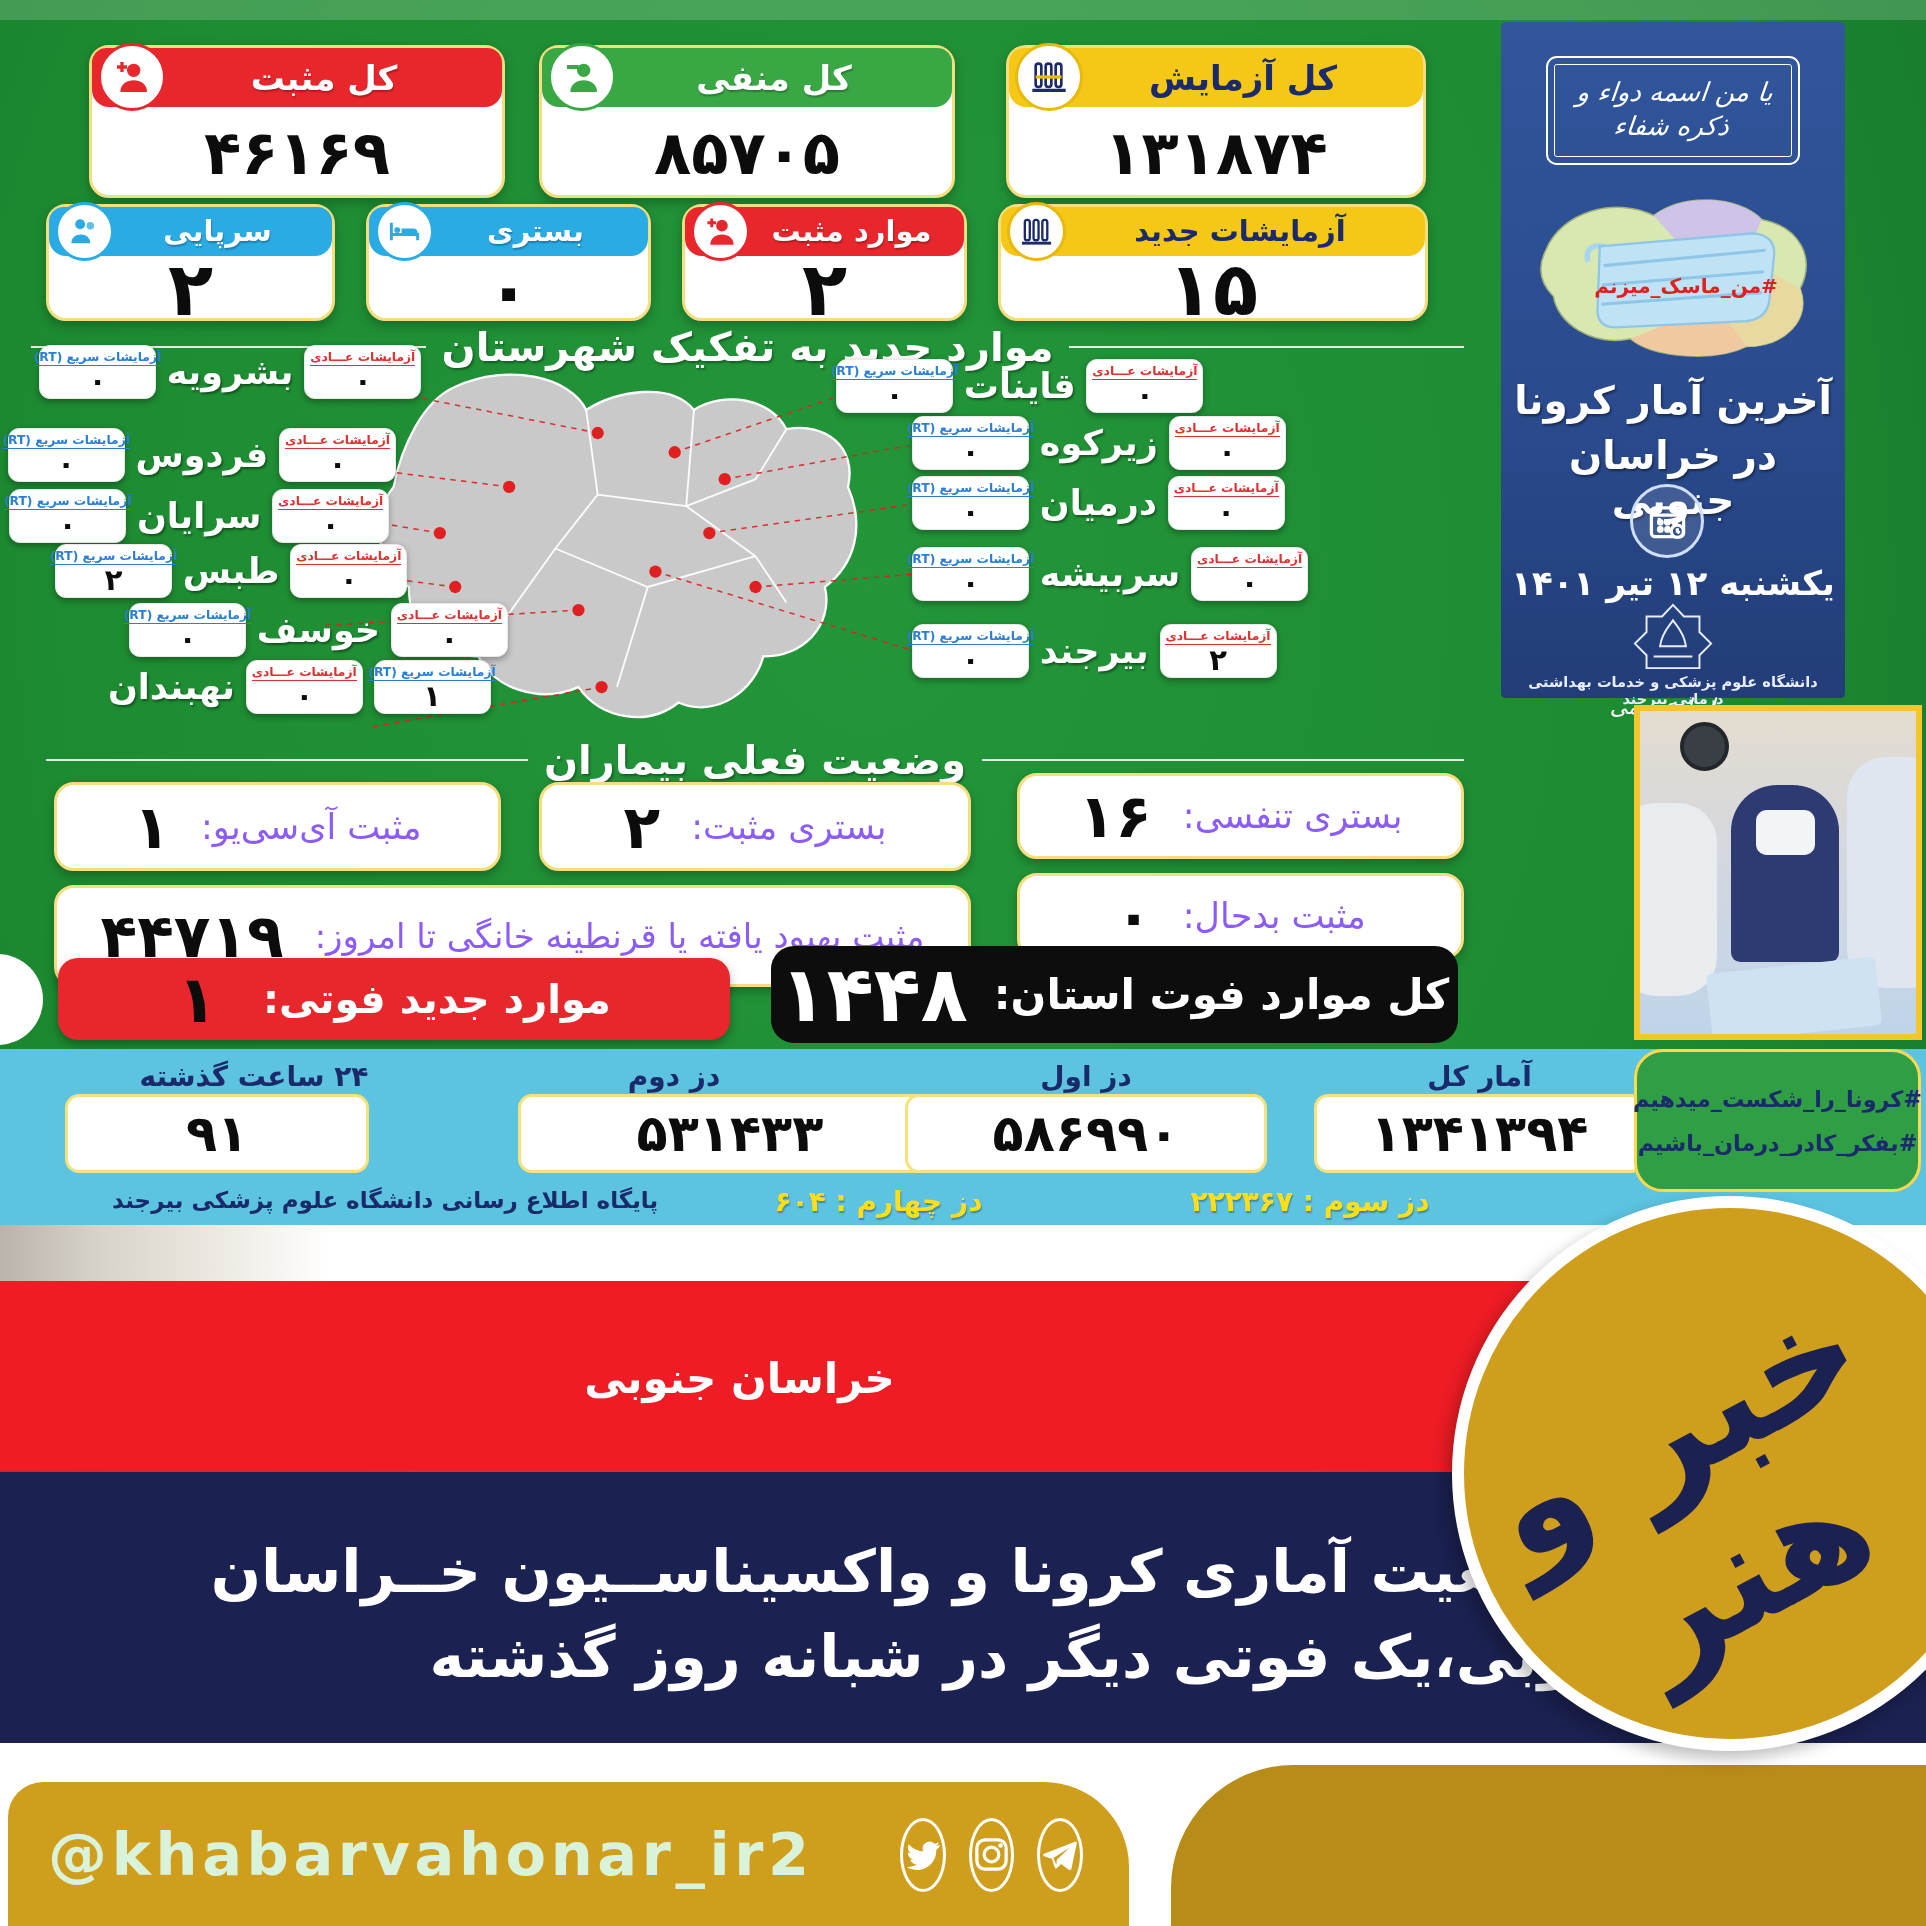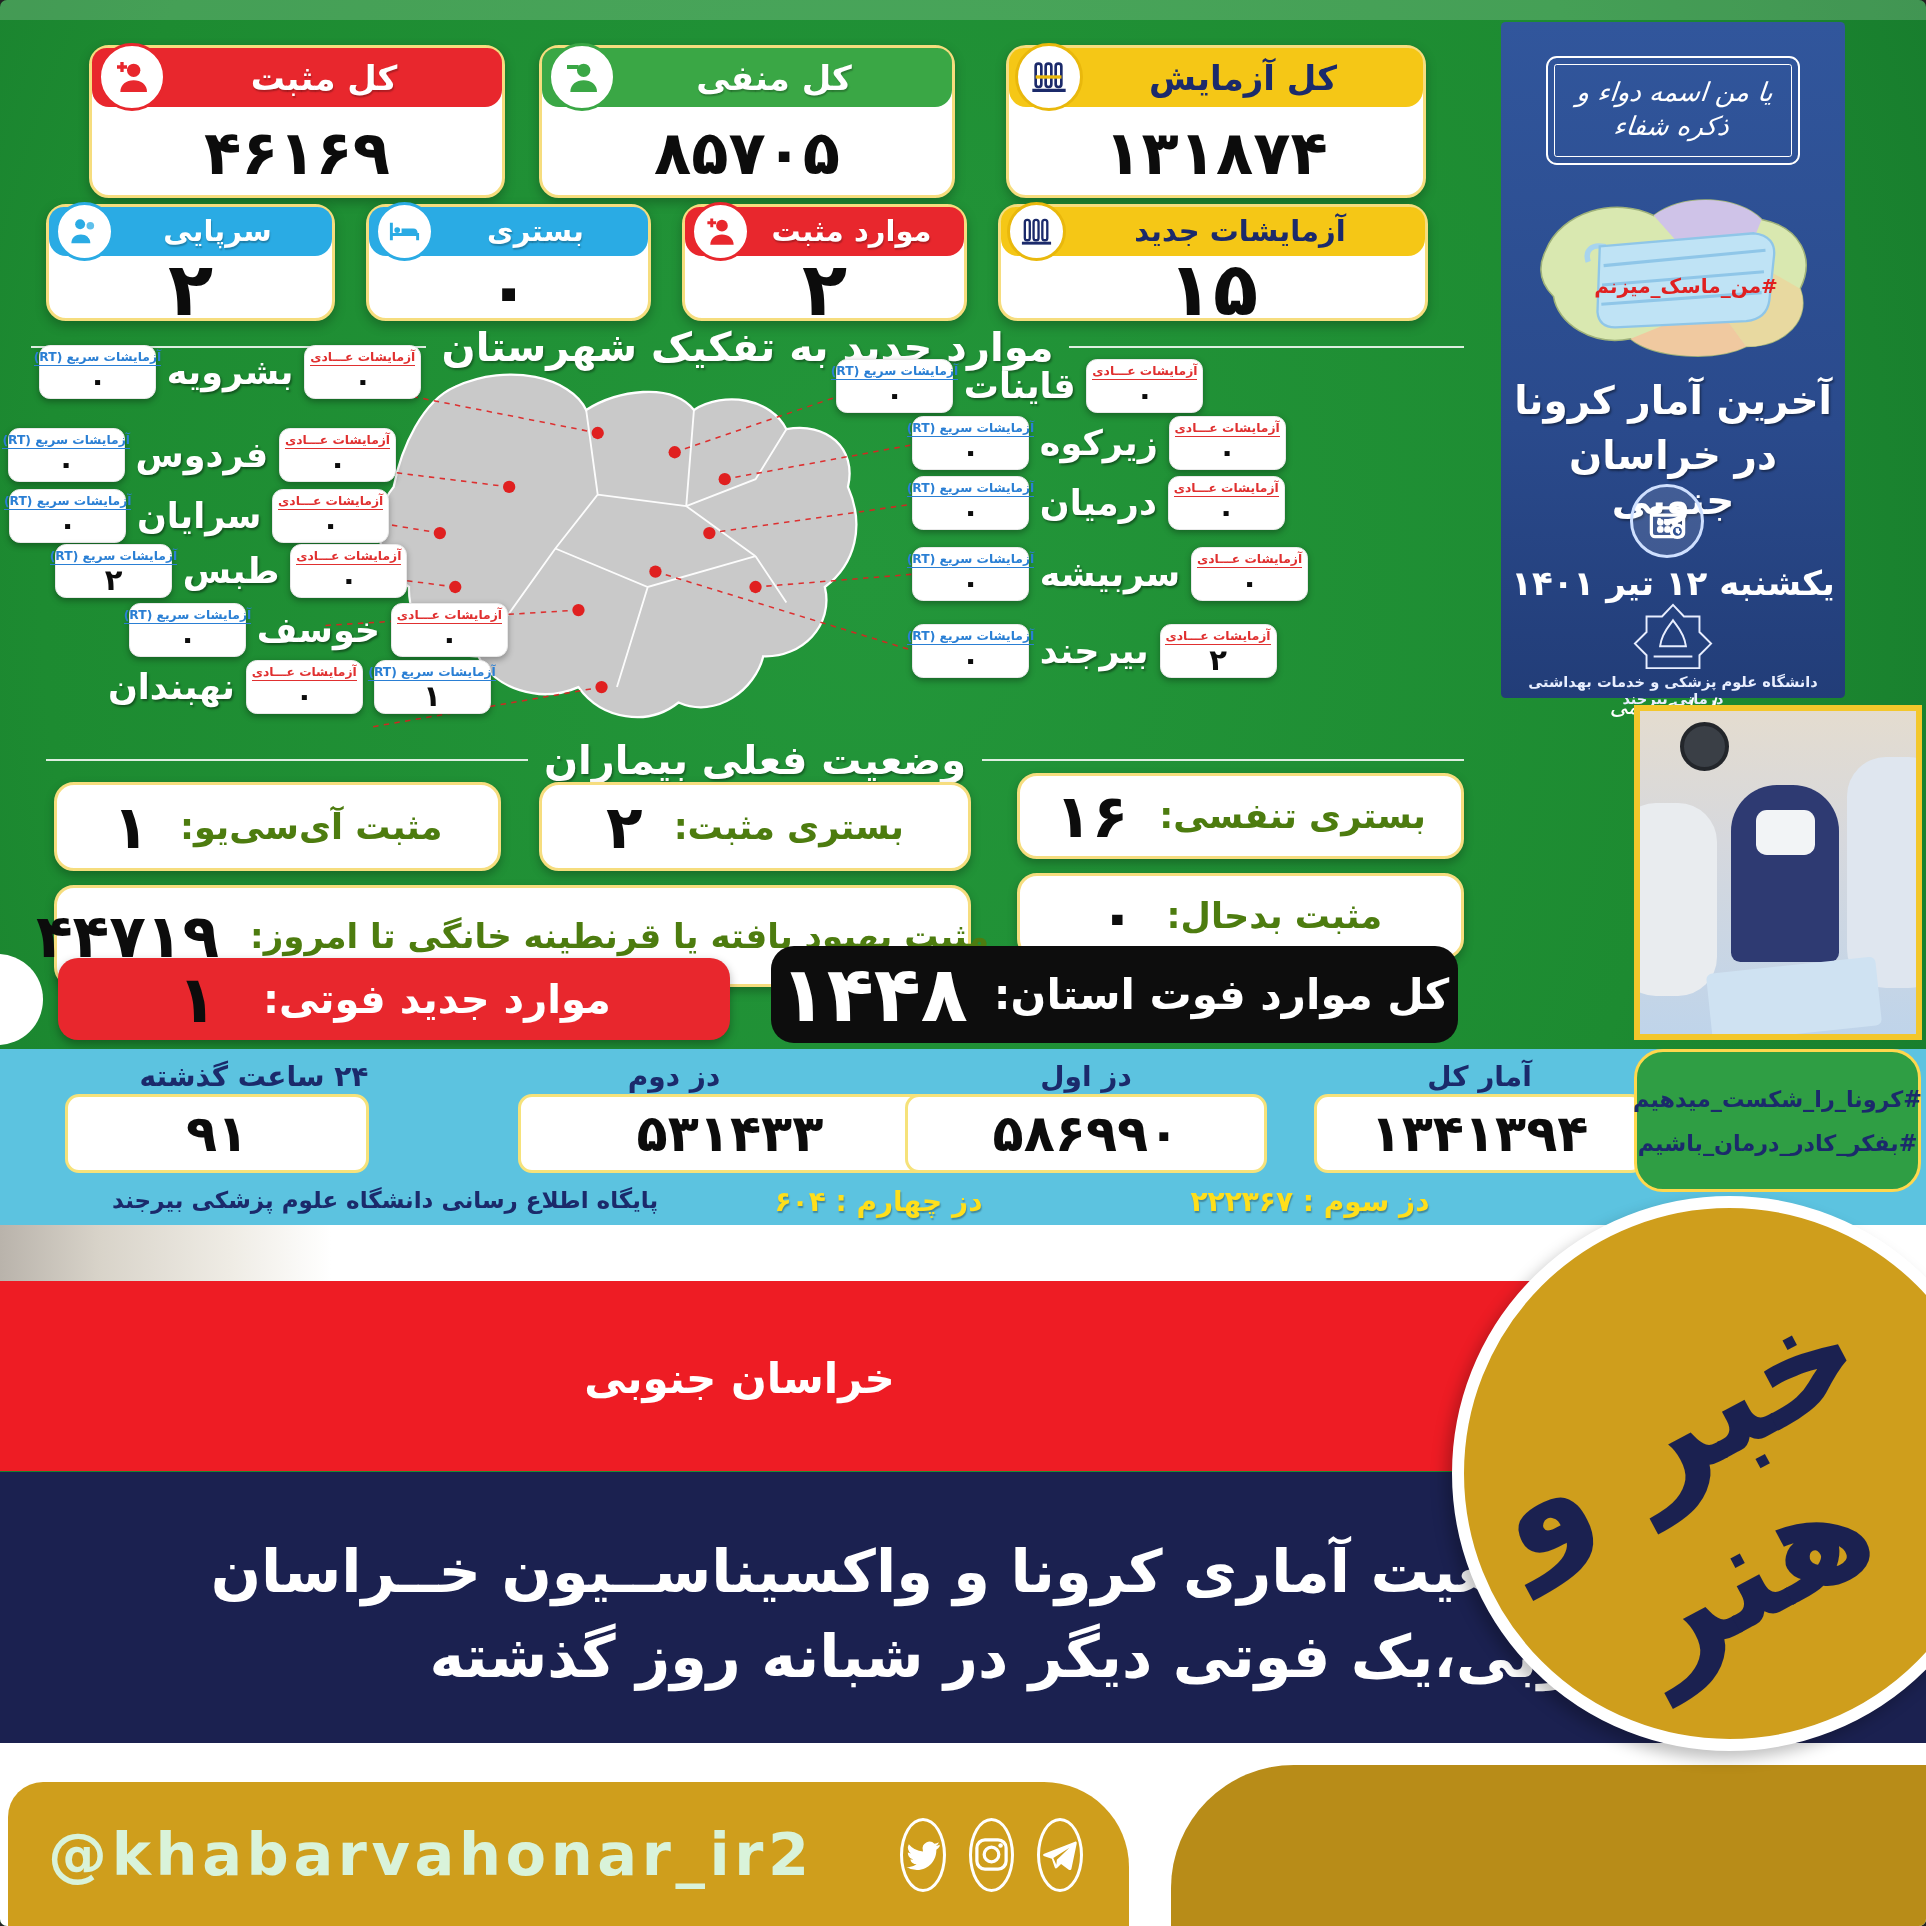--- a/index.html
+++ b/index.html
@@ -1,18 +1,18 @@
 <!DOCTYPE html>
 <html lang="fa" dir="rtl" style="font-size:12.3px"><head>
 <meta charset="utf-8">
 <style>
   * { margin:0; padding:0; box-sizing:border-box; }
   body { font-family:"DejaVu Sans", sans-serif; background:#222; }
   #poster { position:relative; width:1926px; height:1926px; overflow:hidden;
-    background: radial-gradient(ellipse at 45% 30%, #23963a 0%, #1d8b31 55%, #13702a 100%); border-radius: 7px; }
+    background: radial-gradient(ellipse at 45% 30%, #23963a 0%, #1d8b31 55%, #13702a 100%); }
 
   
   .statbox { position:absolute; background:#fff; border-radius:20px;
     border:3.9px solid #f6dd7e; box-shadow:0 4.6px 10.8px rgba(0,0,0,.25); overflow:visible; }
   .statbox .hdr { position:relative; height:57px; border-radius:14.6px 14.6px 17px 17px;
     display:flex; align-items:center; justify-content:center; }
   .statbox .hdr .lbl { color:#fff; font-weight:bold; font-size:34px; line-height:1;
     text-shadow:0.8px 1.5px 1.5px rgba(0,0,0,.25); padding-left:54px; }
   .statbox .hdr.yellow .lbl { color:#1b2a6b; text-shadow:none; }
   .hdr.red { background:#e8272d; } .hdr.green { background:#3aa745; }
@@ -44,21 +44,21 @@
   .tlab.red { color:#e03030; border-bottom:1.5px solid #e03030; }
   .tlab.blue { color:#2a7fd4; border-bottom:1.5px solid #2a7fd4; }
   .tval { font-size:29px; font-weight:bold; color:#0c0c0c; line-height:1.05; }
   .cityname { color:#fff; font-weight:bold; font-size:35px; white-space:nowrap;
     text-shadow:1.5px 2.3px 2.3px rgba(0,0,0,.4); min-width:92px; text-align:left; }
 
   
   .pbox { position:absolute; background:#fff; border:3.9px solid #f6dd7e; border-radius:20px;
     display:flex; align-items:center; justify-content:center; gap:31px;
     box-shadow:0 4.6px 9.2px rgba(0,0,0,.25); }
-  .pbox .plab { font-size:35px; font-weight:bold; color:#4d7c0f; white-space:nowrap; }
+  .pbox .plab { font-size:35px; font-weight:normal; color:#8b5cf6; white-space:nowrap; }
   .pbox .pval { font-size:60px; font-weight:bold; color:#0c0c0c; }
   .deathnew { position:absolute; background:#e8272d; border-radius:20px; display:flex;
     align-items:center; justify-content:center; gap:46px; box-shadow:0 4.6px 9.2px rgba(0,0,0,.3); }
   .deathnew .plab { color:#fff; font-size:40px; font-weight:bold; }
   .deathnew .pval { color:#0c0c0c; font-size:65px; font-weight:bold; }
   .deathtotal { position:absolute; background:#0d0d0d; border-radius:23px; display:flex;
     align-items:center; justify-content:center; gap:26px; }
   .deathtotal .plab { color:#fff; font-size:42px; font-weight:bold; }
   .deathtotal .pval { color:#fff; font-size:77px; font-weight:bold; letter-spacing:2.3px; }
 

